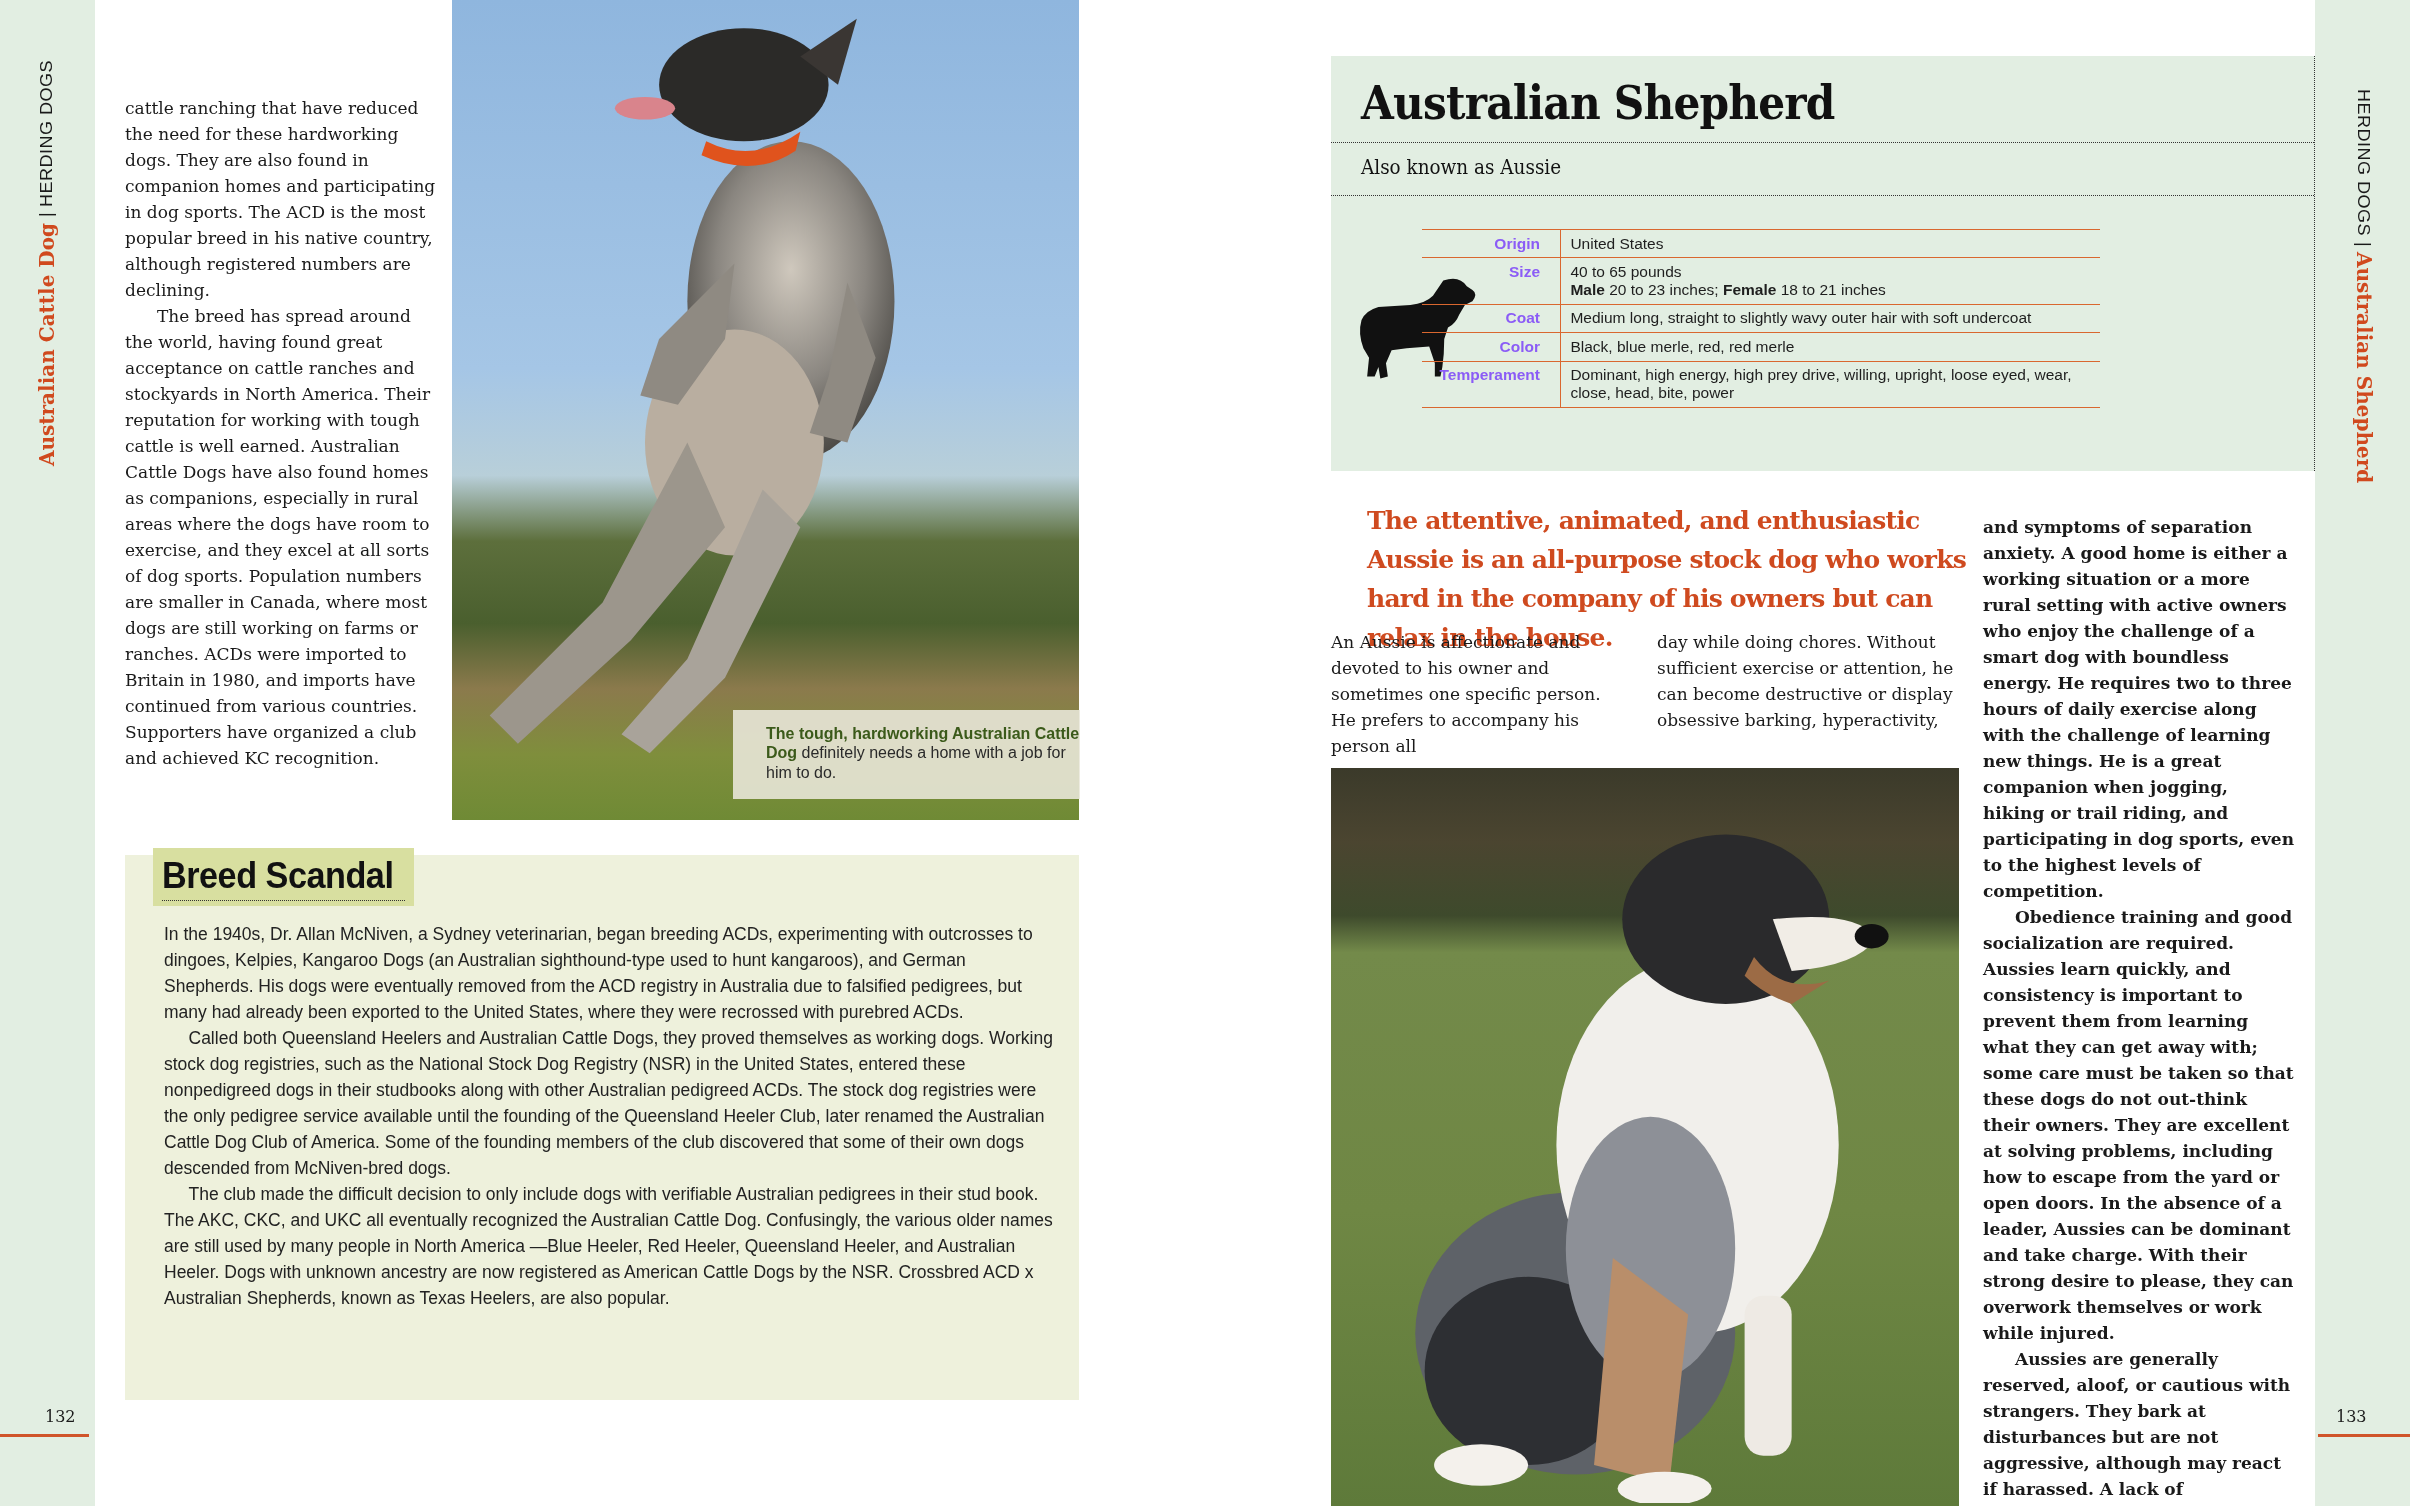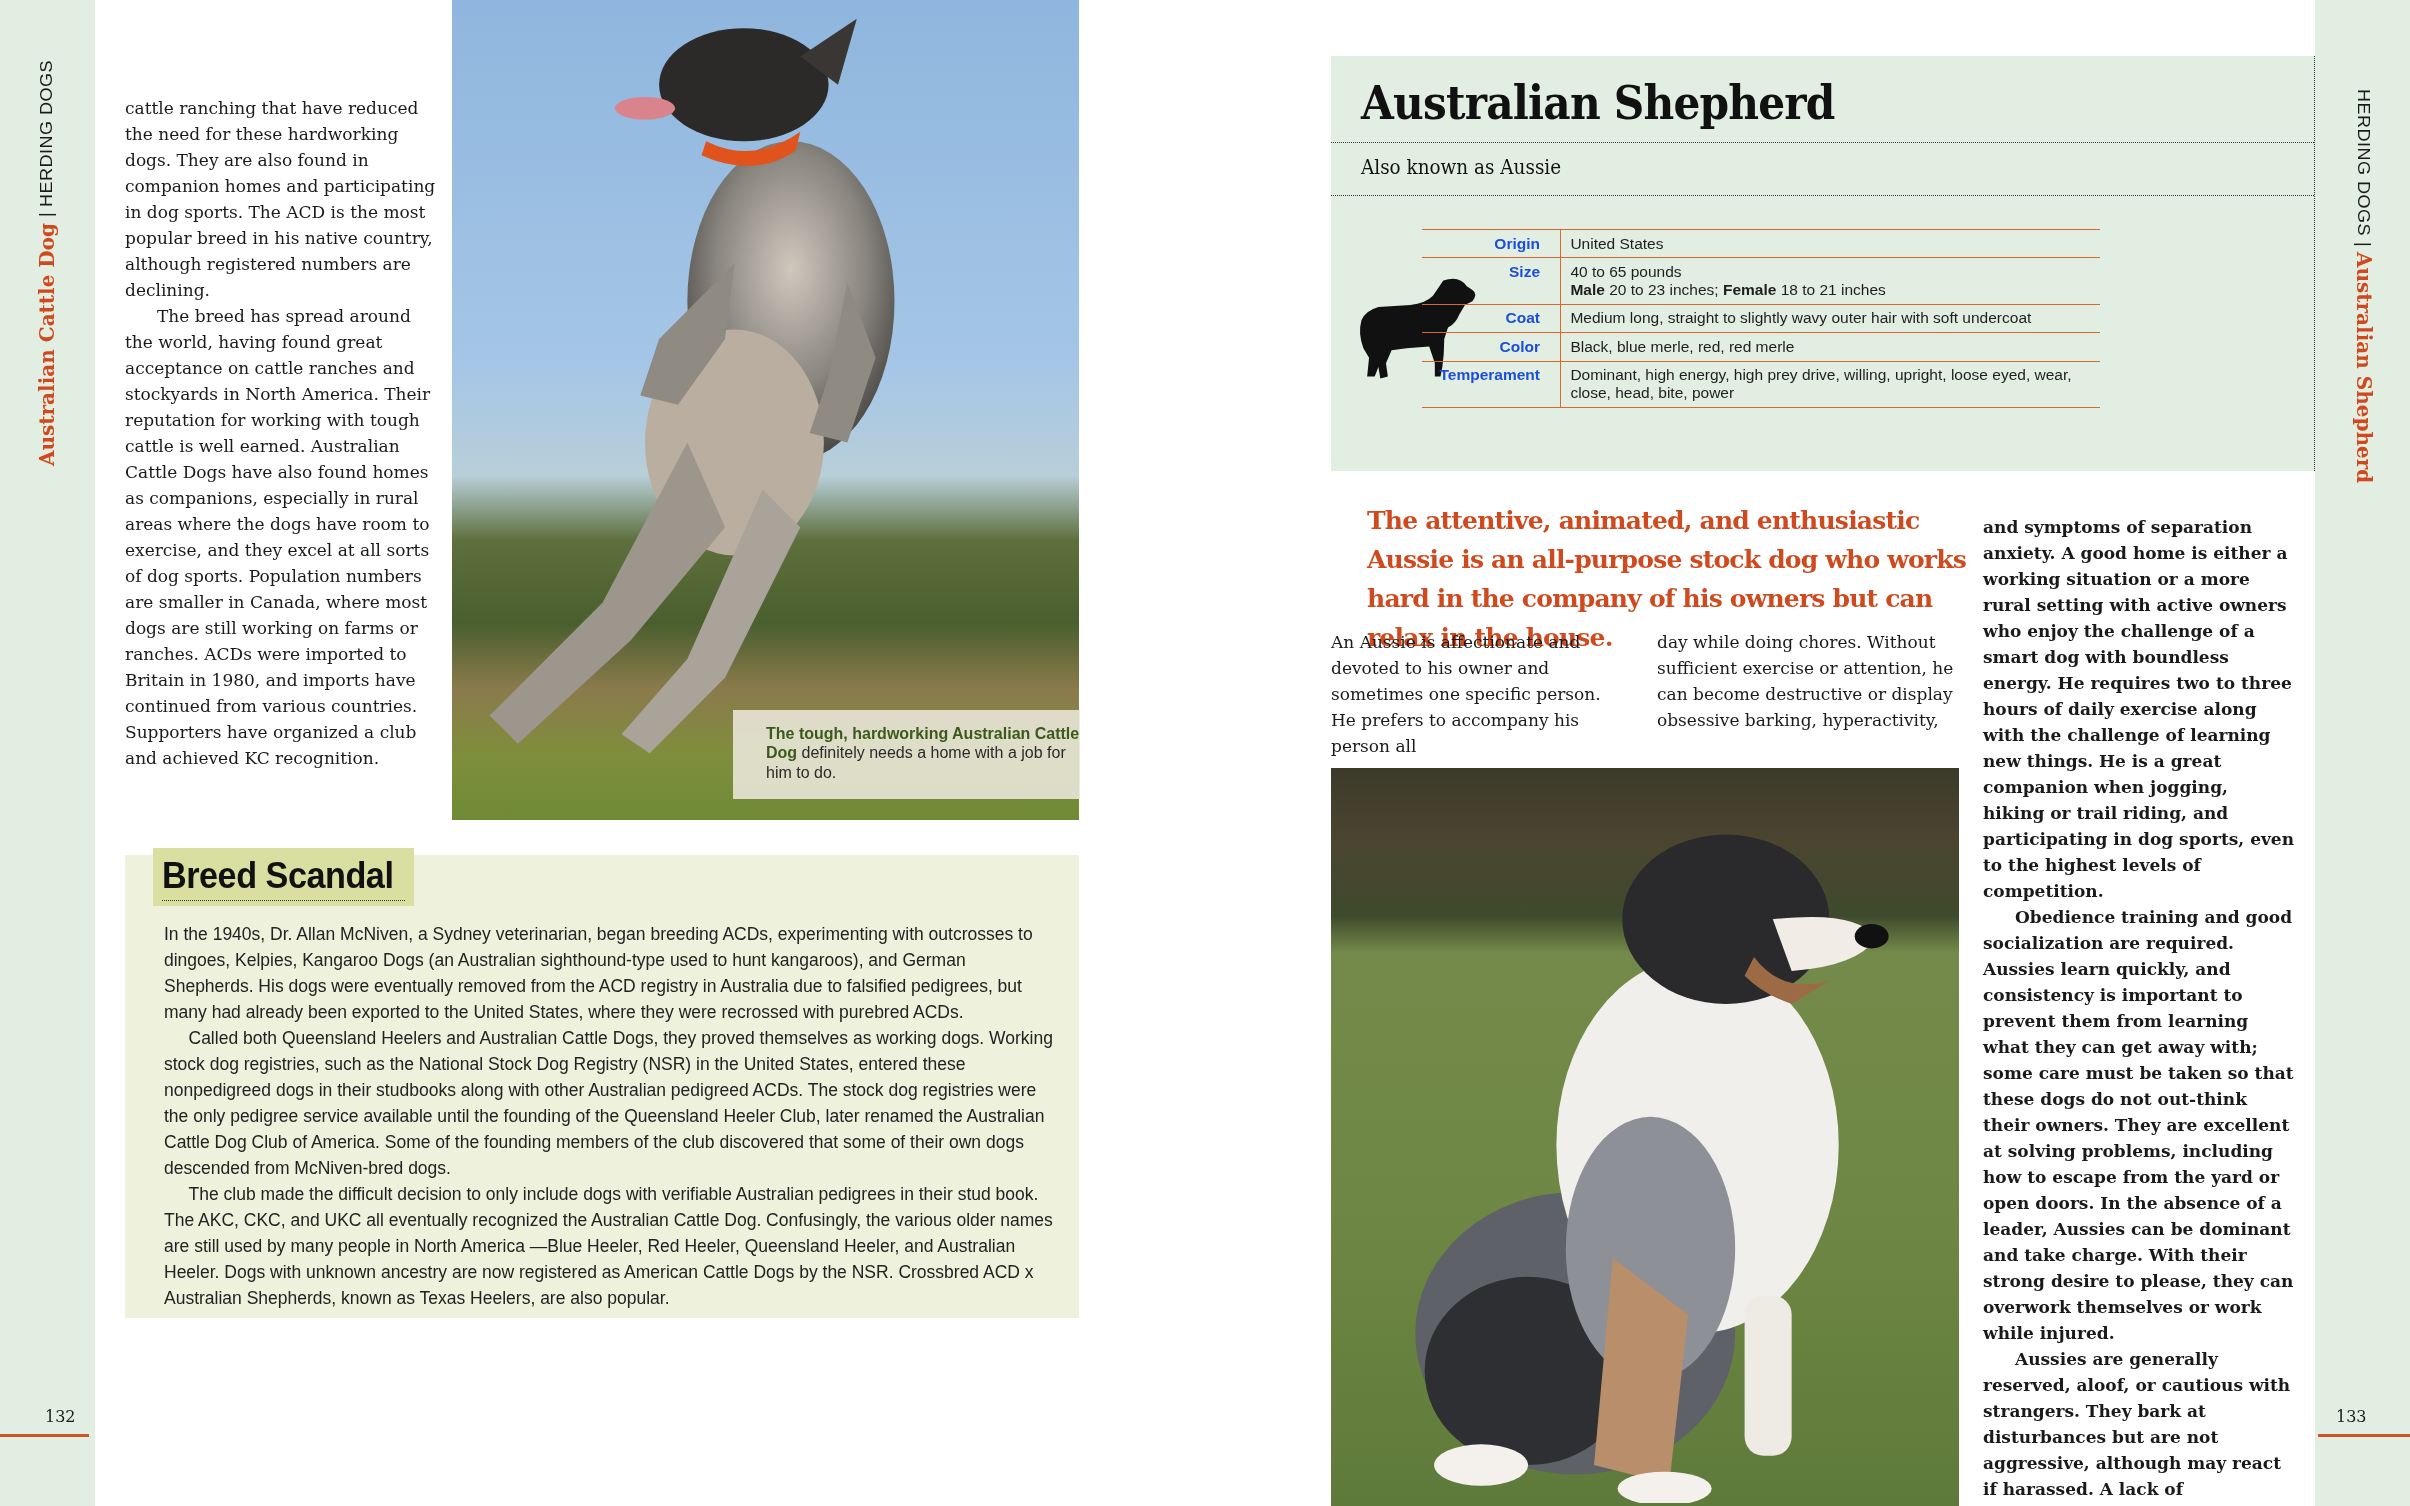--- a/index.html
+++ b/index.html
@@ -29,40 +29,40 @@
 
   
   .photo1 { left:452px; top:0; width:627px; height:820px; overflow:hidden;
             background: linear-gradient(180deg,#8fb6de 0%,#a5c6e6 45%,#b8cfd9 58%,#5d6f3c 66%,#4a5f2e 76%,#8b7a4c 84%,#7f8e3c 92%,#6f8a35 100%); }
   .caption1 { left:733px; top:710px; width:347px; height:89px; background:rgba(235,232,220,0.88);
               font-family:"Liberation Sans", sans-serif; font-size:16px; line-height:19.3px; color:#2a2a2a;
               padding:14px 0 0 33px; box-sizing:border-box; }
   .caption1 b { color:#3b5a1a; }
 
   
-  .scandal { left:125px; top:855px; width:954px; height:463px; background:#eef1dc; }
+  .scandal { left:125px; top:855px; width:954px; height:545px; background:#eef1dc; }
   .scandal-title-wrap { position:absolute; left:28px; top:-7.5px; background:#d8dfa0; padding:7.5px 8.5px 5.6px 8.5px; }
   .scandal-title { font-family:"Liberation Sans", sans-serif; font-weight:bold; font-size:36px; letter-spacing:-0.5px; color:#111; line-height:41px; transform:scaleX(0.95); transform-origin:left; display:block; }
   .scandal-dots { border-bottom:1.9px dotted #333; margin-top:3.8px; }
   .scandal-body { position:absolute; left:39px; top:66px; width:895px; font-family:"Liberation Sans", sans-serif;
                   font-size:17.5px; line-height:26px; color:#222; }
   .scandal-body p { margin:0; }
   .scandal-body .indent { text-indent:24.5px; }
 
   
   .infobox { left:1331px; top:56px; width:984px; height:415px; background:#e2eee2; border-right:1.9px dotted #333; box-sizing:border-box; }
   .breed-title { position:absolute; left:30px; top:19px; font-family:"DejaVu Serif", serif; font-weight:bold; font-size:47px; letter-spacing:-0.9px; color:#111; transform:scaleX(0.9); transform-origin:left; }
   .dots1 { position:absolute; left:0; right:0; top:86px; border-top:1.9px dotted #333; }
   .aka { position:absolute; left:30px; top:99px; font-family:"DejaVu Serif", serif; font-size:20px; color:#111; transform:scaleX(0.92); transform-origin:left; }
   .dots2 { position:absolute; left:0; right:0; top:139px; border-top:1.9px dotted #333; }
   .silhouette { position:absolute; left:22.6px; top:217px; width:141px; height:113px; }
   table.facts { position:absolute; left:91px; top:173px; width:678px; border-collapse:collapse; font-family:"Liberation Sans", sans-serif; font-size:15.5px; }
   table.facts td { border-top:1.9px solid #d9672f; padding:4.7px 0 4.7px 9.4px; vertical-align:top; line-height:18px; color:#1e1e1e; }
   table.facts tr:last-child td { border-bottom:1.9px solid #d9672f; }
-  table.facts td.lbl { width:118px; text-align:right; color:#1d4ed8; font-weight:bold; padding-right:20px; padding-left:0; border-right:1.9px solid #d9672f; }
+  table.facts td.lbl { width:118px; text-align:right; color:#8b5cf6; font-weight:bold; padding-right:20px; padding-left:0; border-right:1.9px solid #d9672f; }
 
   
   .intro { left:1331px; top:501px; width:626px; font-family:"DejaVu Serif", serif; font-weight:bold; font-size:25px; line-height:39px; color:#cf4a1f; letter-spacing:-0.8px;margin-left:36px; }
   .col-a { left:1331px; top:629px; width:282px; font-size:17px; line-height:26px; }
   .col-b { left:1657px; top:629px; width:301px; font-size:17px; line-height:26px; }
   .col-c { left:1983px; top:514px; width:311px; font-size:17px; line-height:26px;font-weight:bold; }
   .col-a p, .col-b p, .col-c p { margin:0; }
 
   
   .photo2 { left:1331px; top:768px; width:628px; height:738px; overflow:hidden;

